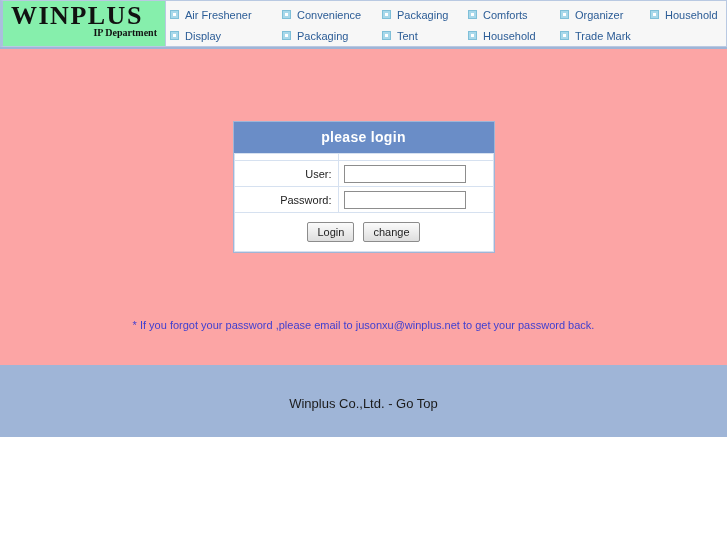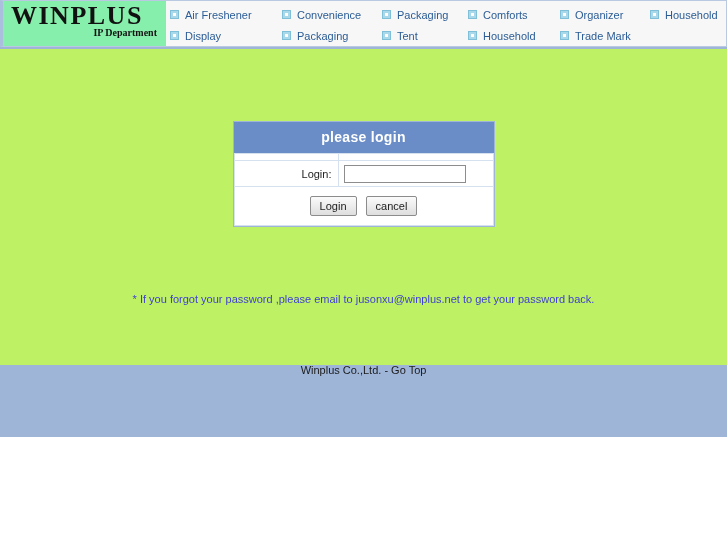--- a/index.html
+++ b/index.html
@@ -100,21 +100,21 @@
   }
   .nav-label {
     color: #2b5c96;
     font-size: 11px;
     text-align: right;
   }
 
   
   .content {
     height: 316px;
-    background: #bef264;
+    background: #fca5a5;
     box-sizing: border-box;
     position: relative;
   }
 
   .login-wrap {
     padding-top: 72px;
     display: flex;
     justify-content: center;
   }
   .login-box {
@@ -188,23 +188,24 @@
     line-height: 13px;
   }
   .notes div { font-weight: bold; }
   .notes .n2 { font-weight: normal; margin-top: 12px; }
 
   
   .footer {
     background: #9fb5d7;
     height: 72px;
     box-sizing: border-box;
+    padding-top: 33px;
     text-align: center;
     color: #1b1b1b;
-    font-size: 11px;
+    font-size: 13px;
     line-height: 11.5px;
   }
   .below-footer {
     background: #ffffff;
     height: 108px;
   }
 </style>
 </head>
 <body>
 
@@ -275,29 +276,35 @@
     <div class="login-box">
       <div class="login-title">please login</div>
 
       <table class="login-table">
         <tbody>
             <tr class="spacer-row">
           <td></td>
           <td></td>
         </tr>
         <tr>
-          <td class="lbl-cell">Login:</td>
+          <td class="lbl-cell">User:</td>
           <td class="fld-cell">
             <input class="txt" type="text" value="" style="">
           </td>
         </tr>
         <tr>
+          <td class="lbl-cell">Password:</td>
+          <td class="fld-cell">
+            <input class="txt" type="password" value="" style="">
+          </td>
+        </tr>
+        <tr>
           <td class="btn-cell" colspan="2">
             <button class="btn">Login</button>
-            <button class="btn">cancel</button>
+            <button class="btn">change</button>
           </td>
         </tr>
       </tbody>
         </table>
     </div>
   </div>
 
   <div class="notes">
     <div class="n2">* If you forgot your password ,please email to jusonxu@winplus.net to get your password back.</div>
   </div>

